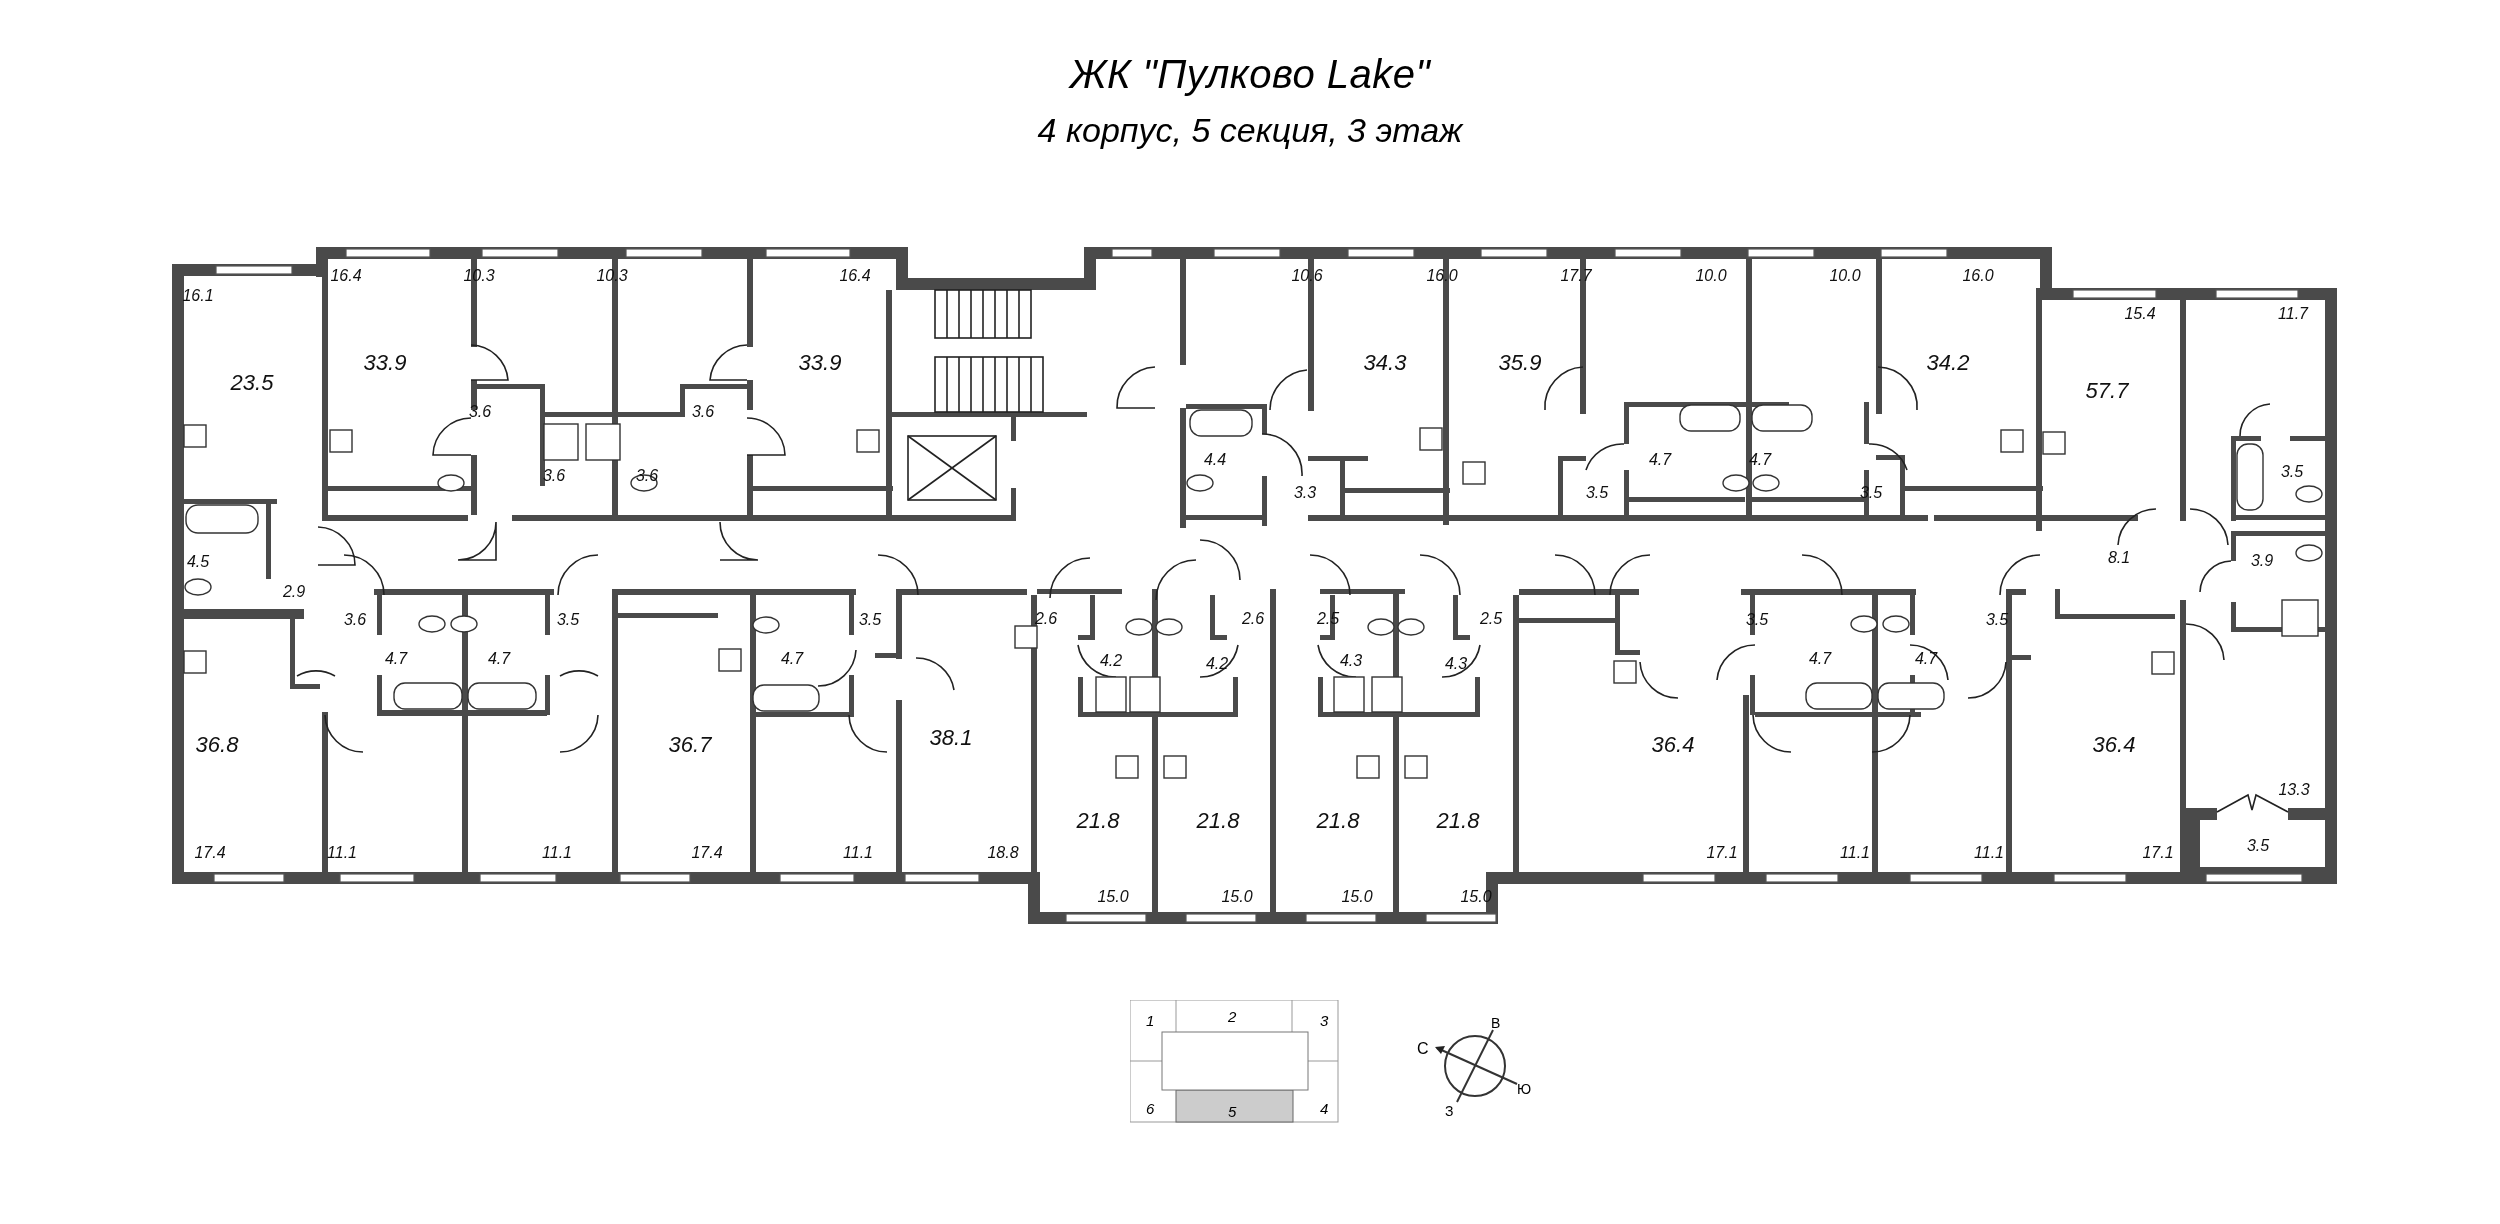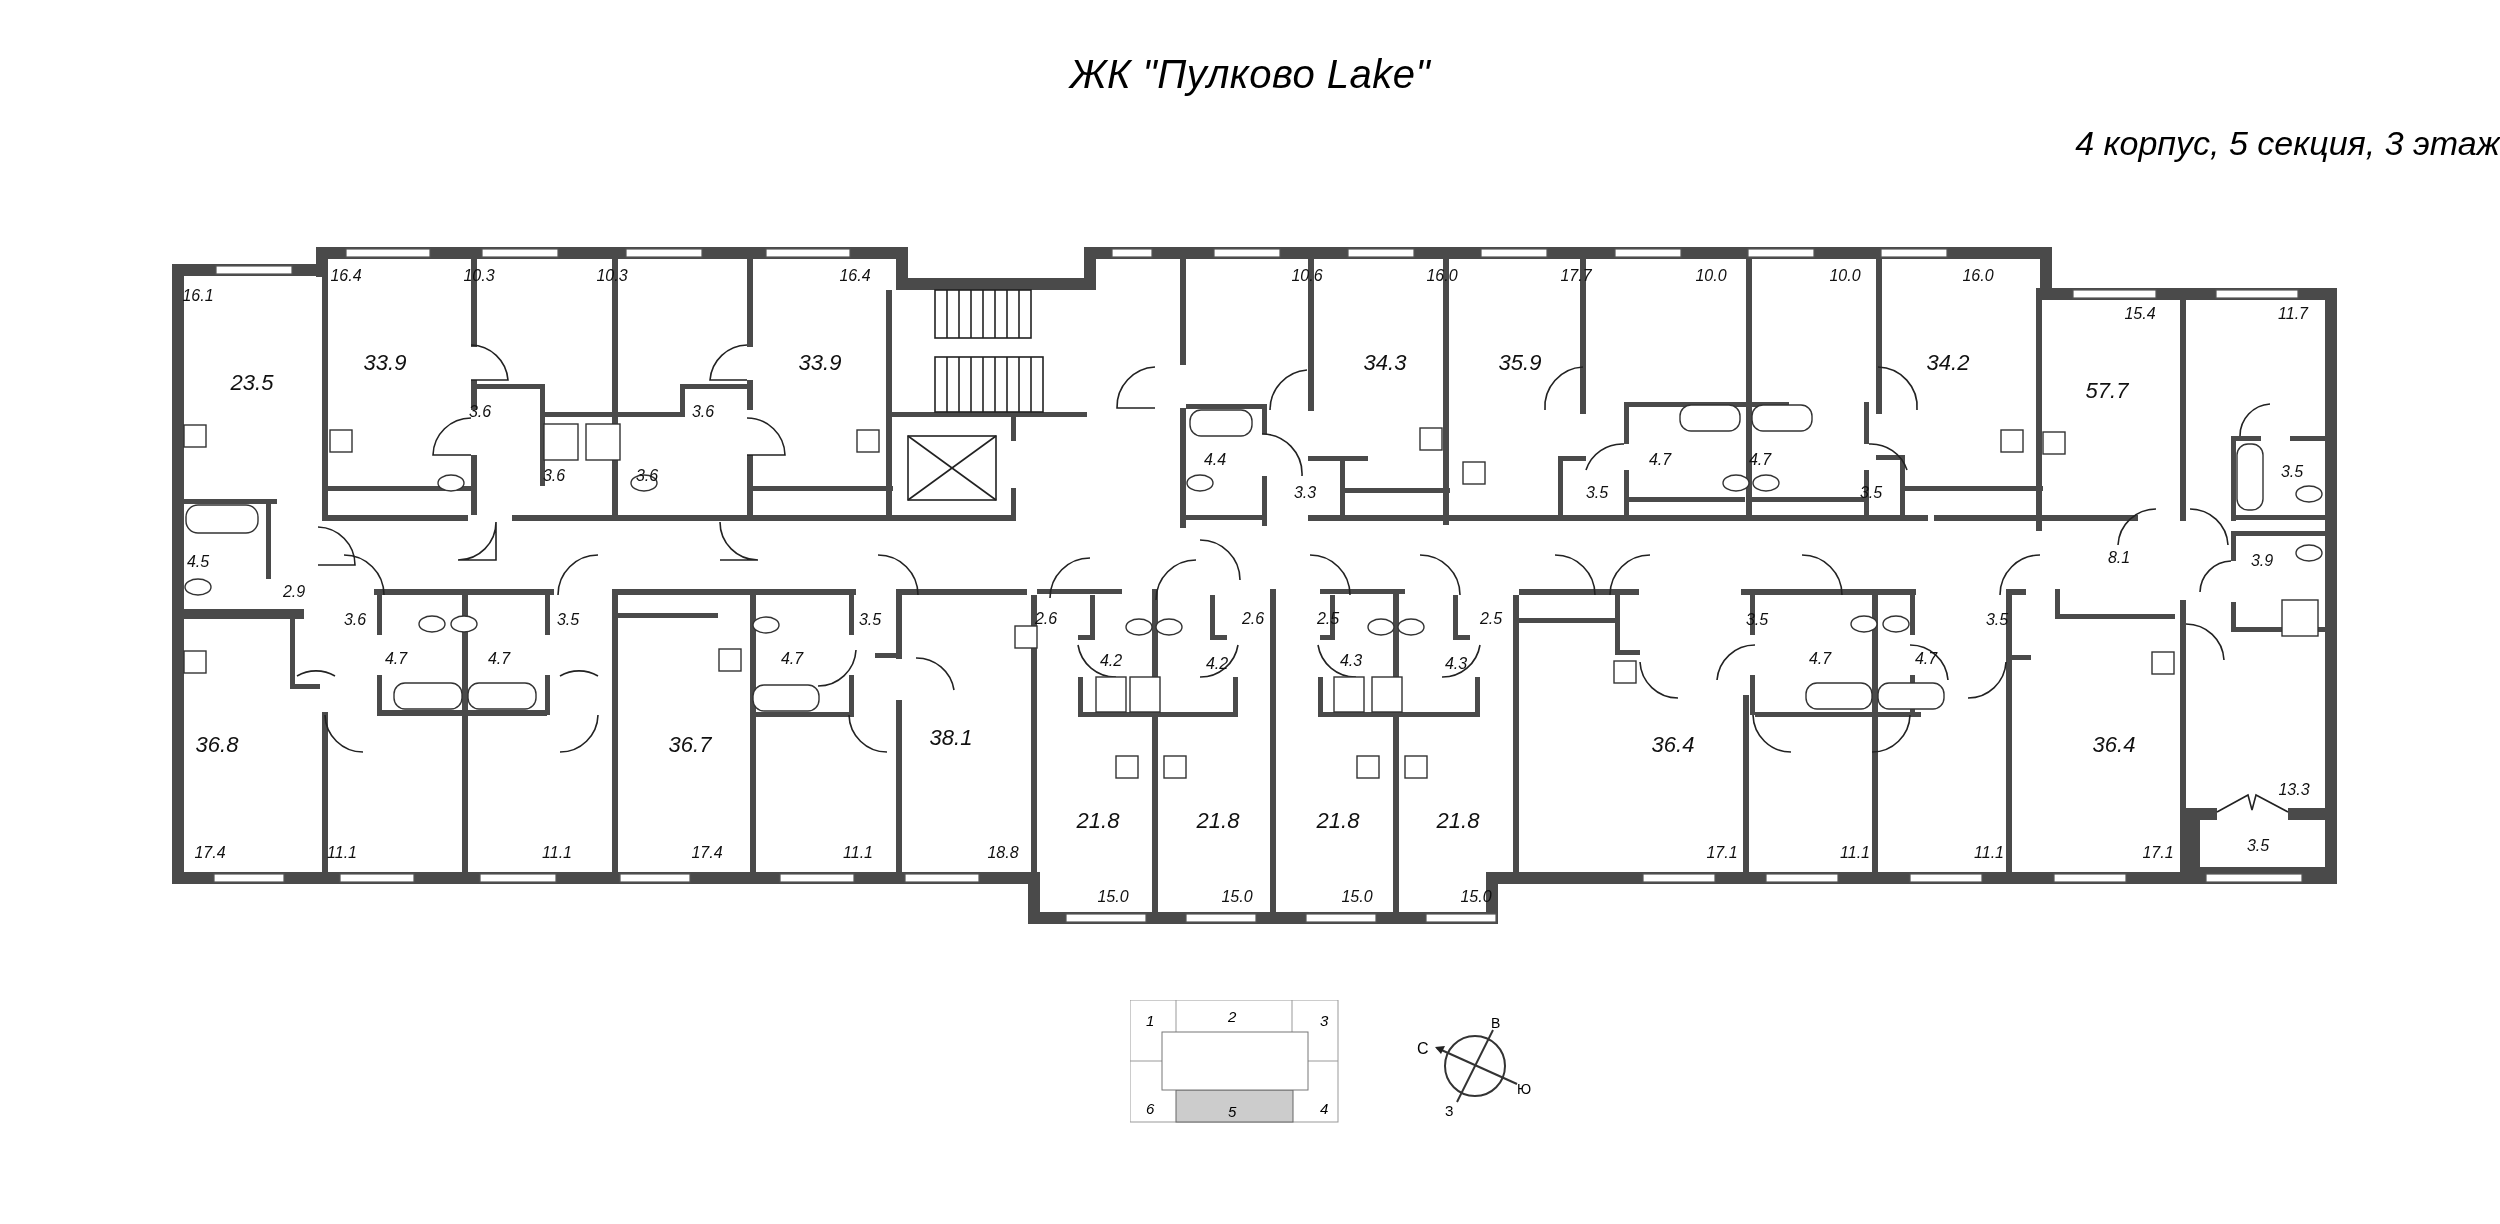--- a/index.html
+++ b/index.html
@@ -1,19 +1,19 @@
 <!DOCTYPE html>
 <html><head>
 <meta charset="utf-8">
 <style>
   html, body { margin:0; padding:0; background:#ffffff; }
   body { width:2500px; height:1224px; position:relative; overflow:hidden; font-family:"Liberation Sans", sans-serif; }
   .title { position:absolute; left:0; width:2500px; text-align:center; font-style:italic; color:#000; }
   #t1 { top:52px; font-size:40px; letter-spacing:0.5px; }
-  #t2 { top:124px; font-size:34px;text-align:right; }
+  #t2 { top:111px; font-size:34px; }
   svg#plan { position:absolute; left:0; top:0; }
   .wall { fill:#4a4a4a; }
   .thin { stroke:#222; stroke-width:1.6; fill:none; }
   .fix { stroke:#333; stroke-width:1.4; fill:#fff; }
   .win { fill:#fff; stroke:#555; stroke-width:1.2; }
   .lbl { font-family:"Liberation Sans", sans-serif; font-style:italic; fill:#111; }
   .big { font-size:22px; }
   .sm { font-size:16px; }
   .room-label { pointer-events:none; }
   #keyplan { position:absolute; left:1130px; top:1000px; width:216px; height:124px; }

